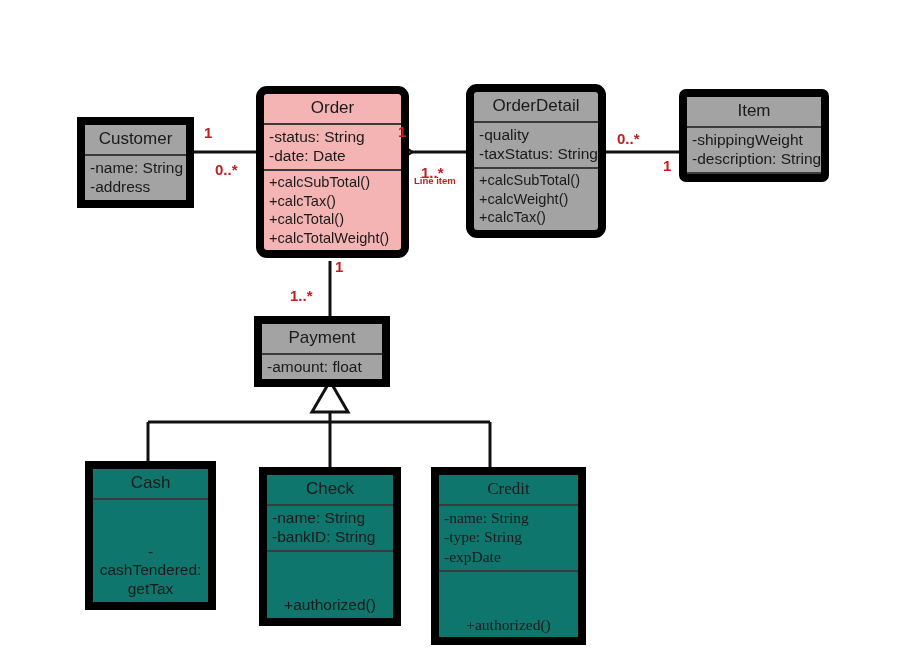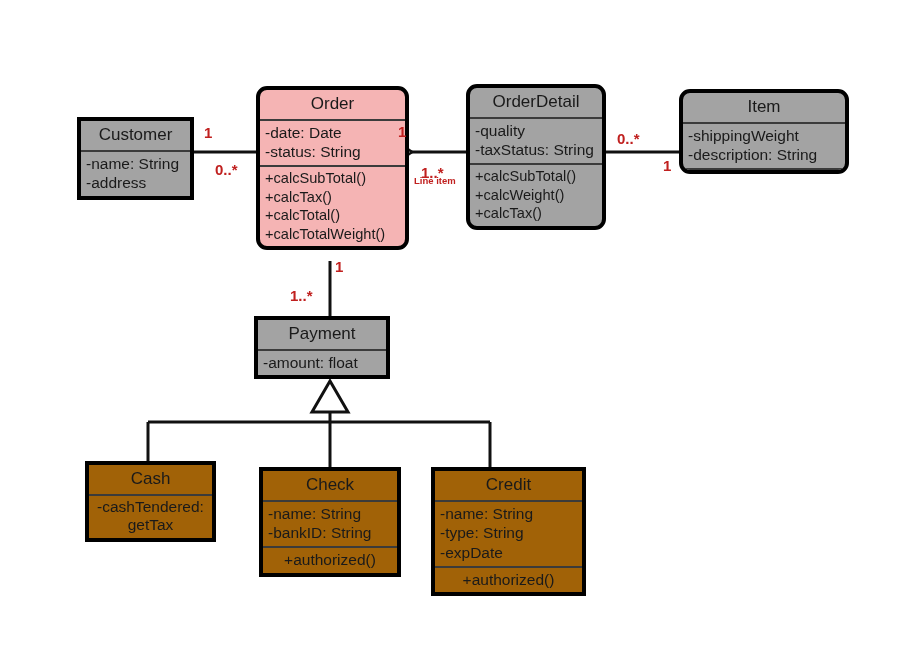--- a/index.html
+++ b/index.html
@@ -25,55 +25,55 @@
     left: 0;
     top: 0;
     width: 897px;
     height: 659px;
     pointer-events: none;
   }
   
   .uml-class {
     position: absolute;
     box-sizing: border-box;
-    border: 4px solid #000000;
+    border: 8px solid #000000;
     overflow: hidden;
     z-index: 3;
   }
   .uml-class.rounded { border-radius: 11px; }
   .cls-name {
     text-align: center;
     font-size: 17px;
     color: #1a1a1a;
     line-height: 1.28;
     padding: 3px 6px 4px 6px;
     white-space: nowrap;
   }
   .cls-sep {
     height: 0;
     border-top: 2px solid #3b3b3b;
   }
   .cls-compartment {
     padding: 2px 5px 3px 5px;
   }
-  .cls-compartment.center { text-align: center; }
+  .cls-compartment.center { text-align: center; margin-top: 41px; }
   .member {
     font-size: 15.5px;
     color: #1a1a1a;
     line-height: 1.27;
     white-space: nowrap;
   }
   .member.wrap { white-space: normal; text-align: center; line-height: 1.2; }
   .member.small { font-size: 14.6px; }
 
   
   .fill-green  { background: #a3a3a3; }
   .fill-pink   { background: #f5b4b4; }
   .fill-blue   { background: #a3a3a3; }
-  .fill-yellow { background: #a16207; }
+  .fill-yellow { background: #0f766e; }
 
   
   .mult {
     position: absolute;
     font-size: 15px;
     font-weight: bold;
     color: #c0201f;
     z-index: 5;
     white-space: nowrap;
     line-height: 1;
@@ -132,22 +132,22 @@
     <div class="cls-compartment">
       <div class="member">-name: String</div>
       <div class="member">-address</div>
     </div>
   </div>
 
   <div class="uml-class rounded fill-pink" style="left:256px; top:86px; width:153px;">
     <div class="cls-name">Order</div>
     <div class="cls-sep"></div>
     <div class="cls-compartment">
+      <div class="member">-status: String</div>
       <div class="member">-date: Date</div>
-      <div class="member">-status: String</div>
     </div>
     <div class="cls-sep"></div>
     <div class="cls-compartment">
       <div class="member small">+calcSubTotal()</div>
       <div class="member small">+calcTax()</div>
       <div class="member small">+calcTotal()</div>
       <div class="member small">+calcTotalWeight()</div>
     </div>
   </div>
 
@@ -159,21 +159,21 @@
       <div class="member">-taxStatus: String</div>
     </div>
     <div class="cls-sep"></div>
     <div class="cls-compartment">
       <div class="member small">+calcSubTotal()</div>
       <div class="member small">+calcWeight()</div>
       <div class="member small">+calcTax()</div>
     </div>
   </div>
 
-  <div class="uml-class rounded fill-green" style="left:679px; top:89px; width:170px;">
+  <div class="uml-class rounded fill-green" style="left:679px; top:89px; width:150px;border-radius:7px;">
     <div class="cls-name">Item</div>
     <div class="cls-sep"></div>
     <div class="cls-compartment">
       <div class="member">-shippingWeight</div>
       <div class="member">-description: String</div>
     </div>
     <div class="cls-sep"></div>
   </div>
 
   <div class="uml-class fill-blue" style="left:254px; top:316px; width:136px;">
@@ -199,21 +199,21 @@
     <div class="cls-compartment">
       <div class="member">-name: String</div>
       <div class="member">-bankID: String</div>
     </div>
     <div class="cls-sep"></div>
     <div class="cls-compartment center">
       <div class="member">+authorized()</div>
     </div>
   </div>
 
-  <div class="uml-class fill-yellow" style="left:431px; top:467px; width:155px;">
+  <div class="uml-class fill-yellow" style="left:431px; top:467px; width:155px;font-family:Liberation Serif, serif;">
     <div class="cls-name">Credit</div>
     <div class="cls-sep"></div>
     <div class="cls-compartment">
       <div class="member">-name: String</div>
       <div class="member">-type: String</div>
       <div class="member">-expDate</div>
     </div>
     <div class="cls-sep"></div>
     <div class="cls-compartment center">
       <div class="member">+authorized()</div>

